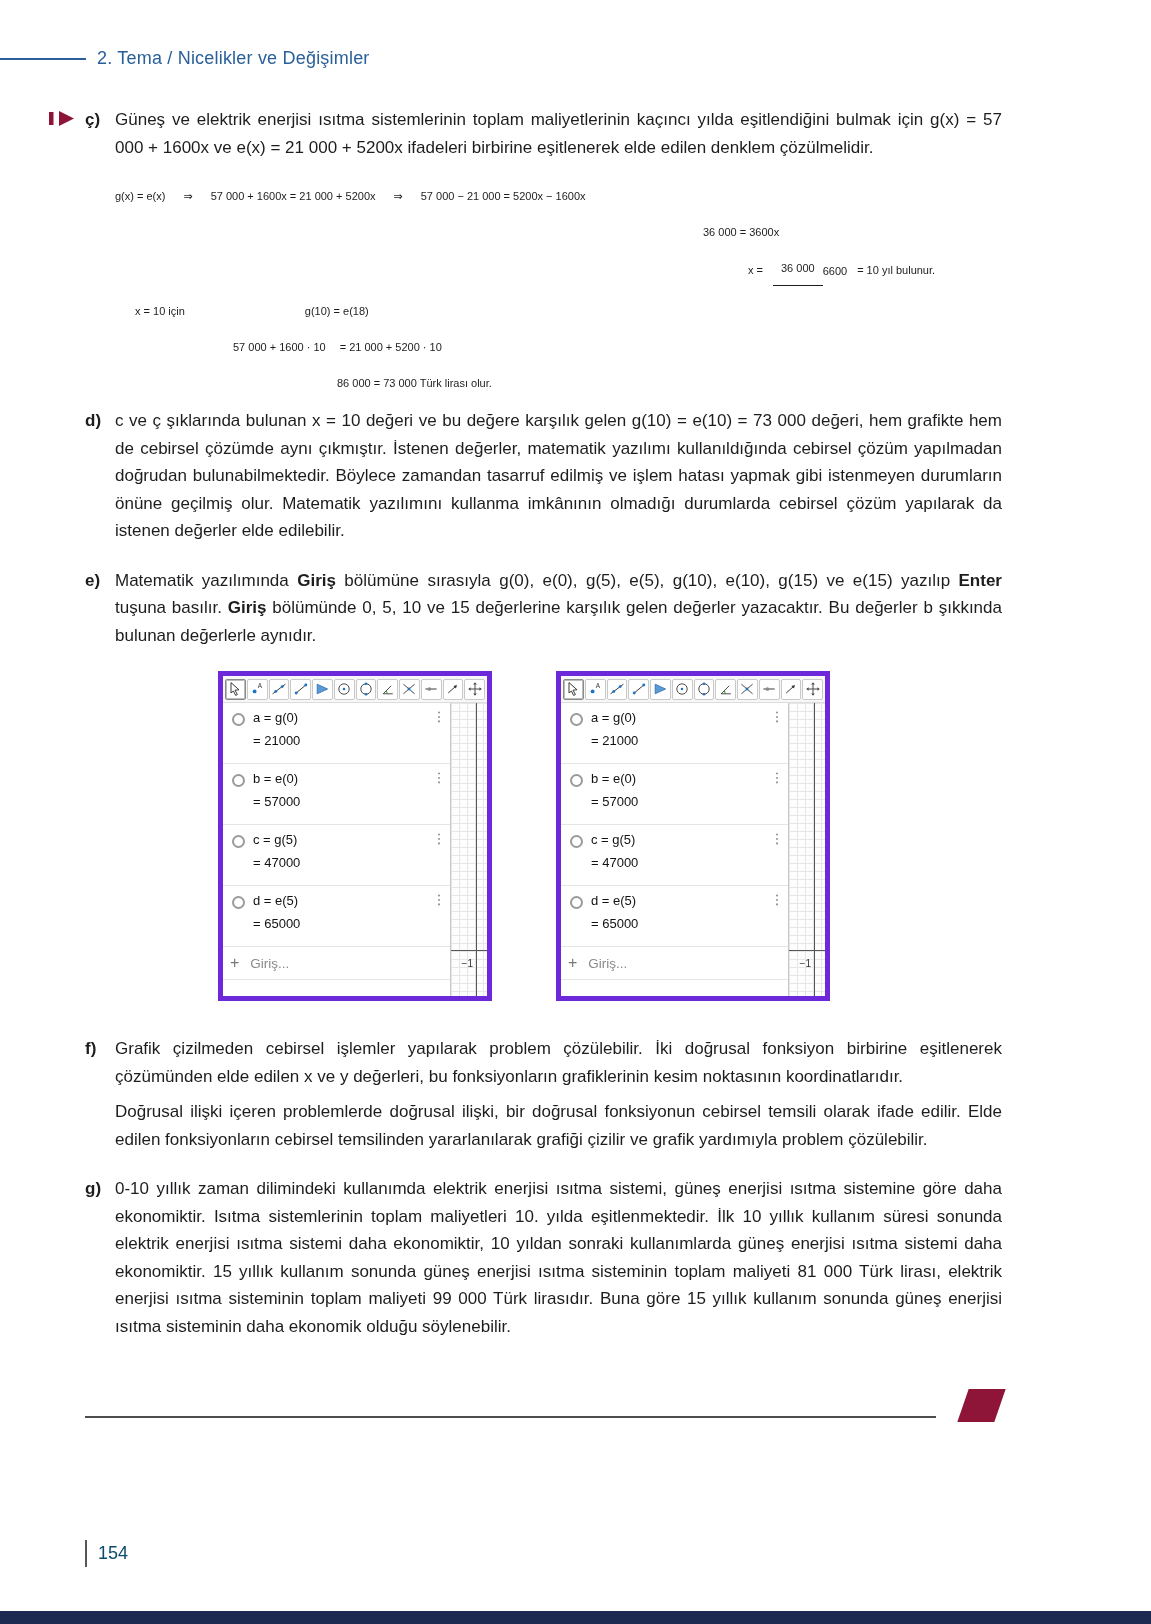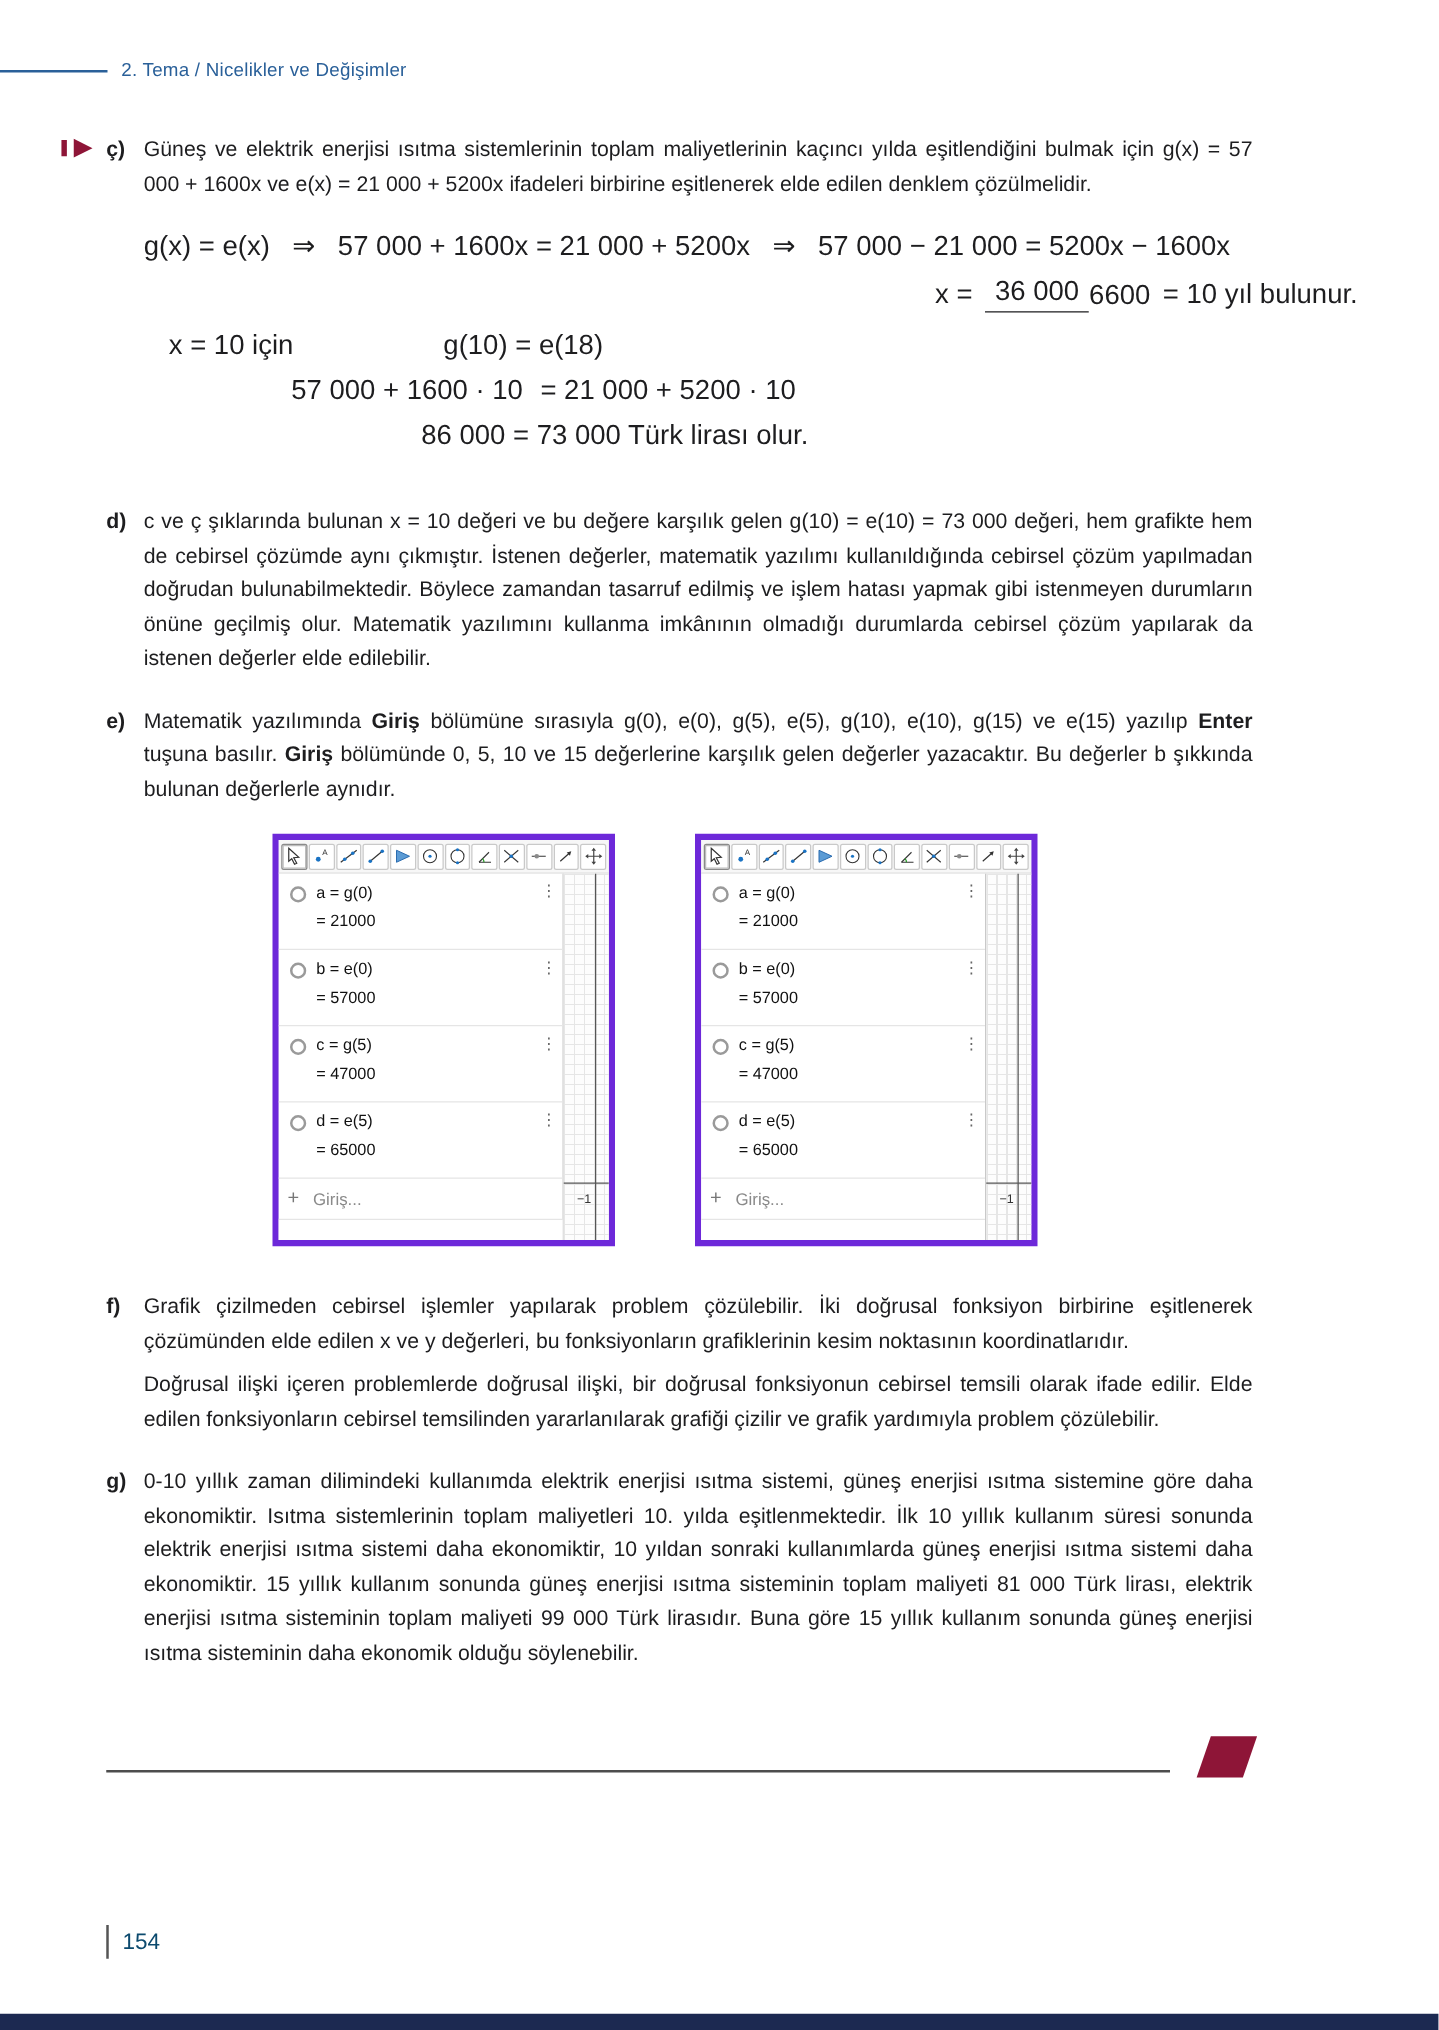--- a/index.html
+++ b/index.html
@@ -9,35 +9,35 @@
     width:1151px; height:1624px;
     font-family:"Liberation Sans", sans-serif;
     color:#1d1d1f;
     position:relative;
   }
   .page { position:relative; width:1151px; height:1624px; overflow:hidden; background:#fff; }
 
   
   .header { position:absolute; top:48px; left:0; display:flex; align-items:center; gap:11px; }
   .header-line { width:86px; height:2px; background:#2a6099; }
-  .header-title { color:#2a6099; font-size:15px; letter-spacing:.2px; }
+  .header-title { color:#2a6099; font-size:18px; letter-spacing:.2px; }
 
   
   .content { position:absolute; top:106px; left:85px; width:917px; }
 
   .item { display:flex; font-size:17px; line-height:27.5px; margin-bottom:22px; }
   .item-label { width:30px; flex:none; font-weight:bold; }
   .item-body { flex:1; text-align:justify; }
   .item-body p + p { margin-top:8px; }
 
   .item-cc { position:relative; }
   .marker { position:absolute; left:-36px; top:4px; width:27px; height:18px; }
 
   
-  .math { margin:2px 0 42px 30px; font-size:22px; line-height:27px; }
+  .math { margin:2px 0 10px 30px; font-size:11px; line-height:27px; }
   .math-line { margin-bottom:9px; white-space:nowrap; }
   .arr { margin:0 18px; }
   .mline-2 { margin-left:588px; }
   .mline-3 { margin-left:633px; display:flex; align-items:center; margin-bottom:12px; }
   .frac { display:inline-flex; flex-direction:row; text-align:center; margin:0 10px; }
   .frac .num { border-bottom:1.6px solid #1d1d1f; padding:0 8px 3px; }
   .frac .den { padding-top:3px; }
   .mline-4 { margin-left:20px; }
   .mline-4 .gap { display:inline-block; width:120px; }
   .mline-5 { margin-left:118px; }
@@ -100,20 +100,21 @@
         </svg>
       </span>
       <span class="item-label">ç)</span>
       <div class="item-body">Güneş ve elektrik enerjisi ısıtma sistemlerinin toplam maliyetlerinin kaçıncı yılda eşitlendiğini bulmak için g(x) = 57 000 + 1600x ve e(x) = 21 000 + 5200x ifadeleri birbirine eşitlenerek elde edilen denklem çözülmelidir.</div>
     </div>
 
     <div class="math">
       <div class="math-line">
         <span>g(x) = e(x)</span><span class="arr">⇒</span><span>57 000 + 1600x = 21 000 + 5200x</span><span class="arr">⇒</span><span>57 000 − 21 000 = 5200x − 1600x</span>
       </div>
+      <div class="math-line mline-2">36 000 = 3600x</div>
       <div class="math-line mline-3">
         <span>x =</span>
         <span class="frac">
           <span class="num">36 000</span>
           <span class="den">6600</span>
         </span>
         <span>= 10 yıl bulunur.</span>
       </div>
       <div class="math-line mline-4">
         <span>x = 10 için</span><span class="gap"></span><span>g(10) = e(18)</span>

